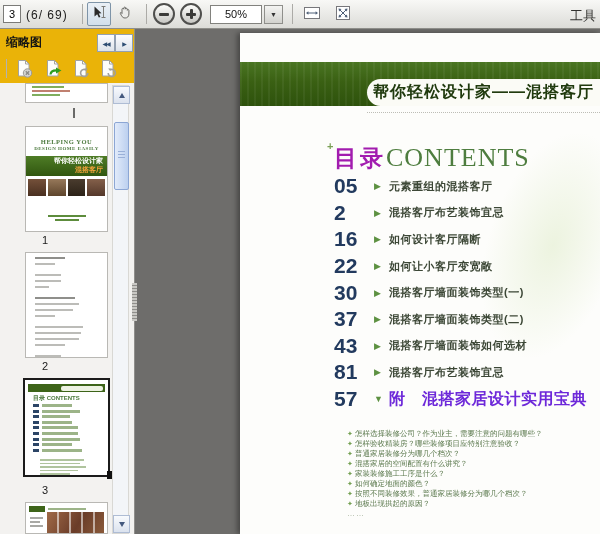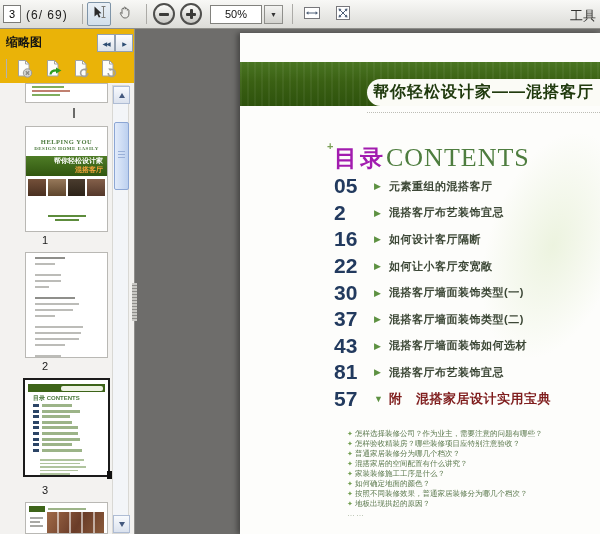--- a/index.html
+++ b/index.html
@@ -123,21 +123,21 @@
     background:radial-gradient(closest-side,rgba(209,227,178,.38),rgba(209,227,178,0));}
   .toc-head{position:absolute;left:94px;top:110px;display:flex;align-items:baseline;}
   .toc-plus{position:absolute;left:-7px;top:-3px;font-size:11px;color:#7aa055;font-weight:bold;}
   .toc-cn{font-size:23px;font-weight:bold;color:#a21caf;letter-spacing:3px;}
   .toc-en{font-size:26px;color:#4e7d3f;font-family:"Liberation Serif",serif;margin-left:0;letter-spacing:1px;}
   .toc-list{position:absolute;left:94px;top:140px;width:256px;}
   .trow{display:flex;align-items:center;height:26.6px;}
   .trow .num{width:40px;font-size:21px;font-weight:bold;color:#223a5e;}
   .trow .mk{color:#5d9141;font-size:9px;width:15px;}
   .trow .txt{font-size:11px;font-weight:bold;color:#3c4736;letter-spacing:.5px;white-space:nowrap;}
-  .trow.last .txt{font-size:13px;color:#7f1d1d;}
+  .trow.last .txt{font-size:16px;color:#6d28d9;}
   .sub-list{position:absolute;left:107px;top:396px;width:245px;}
   .sub{font-size:7.5px;line-height:10px;color:#5c7a4e;white-space:nowrap;}
   .sub .dm{color:#74a052;font-size:7px;margin-right:2px;}
   .more{font-size:8px;color:#9aa88e;letter-spacing:1px;line-height:9px;}
 </style>
 </head>
 <body>
 
 <div id="app">
 

